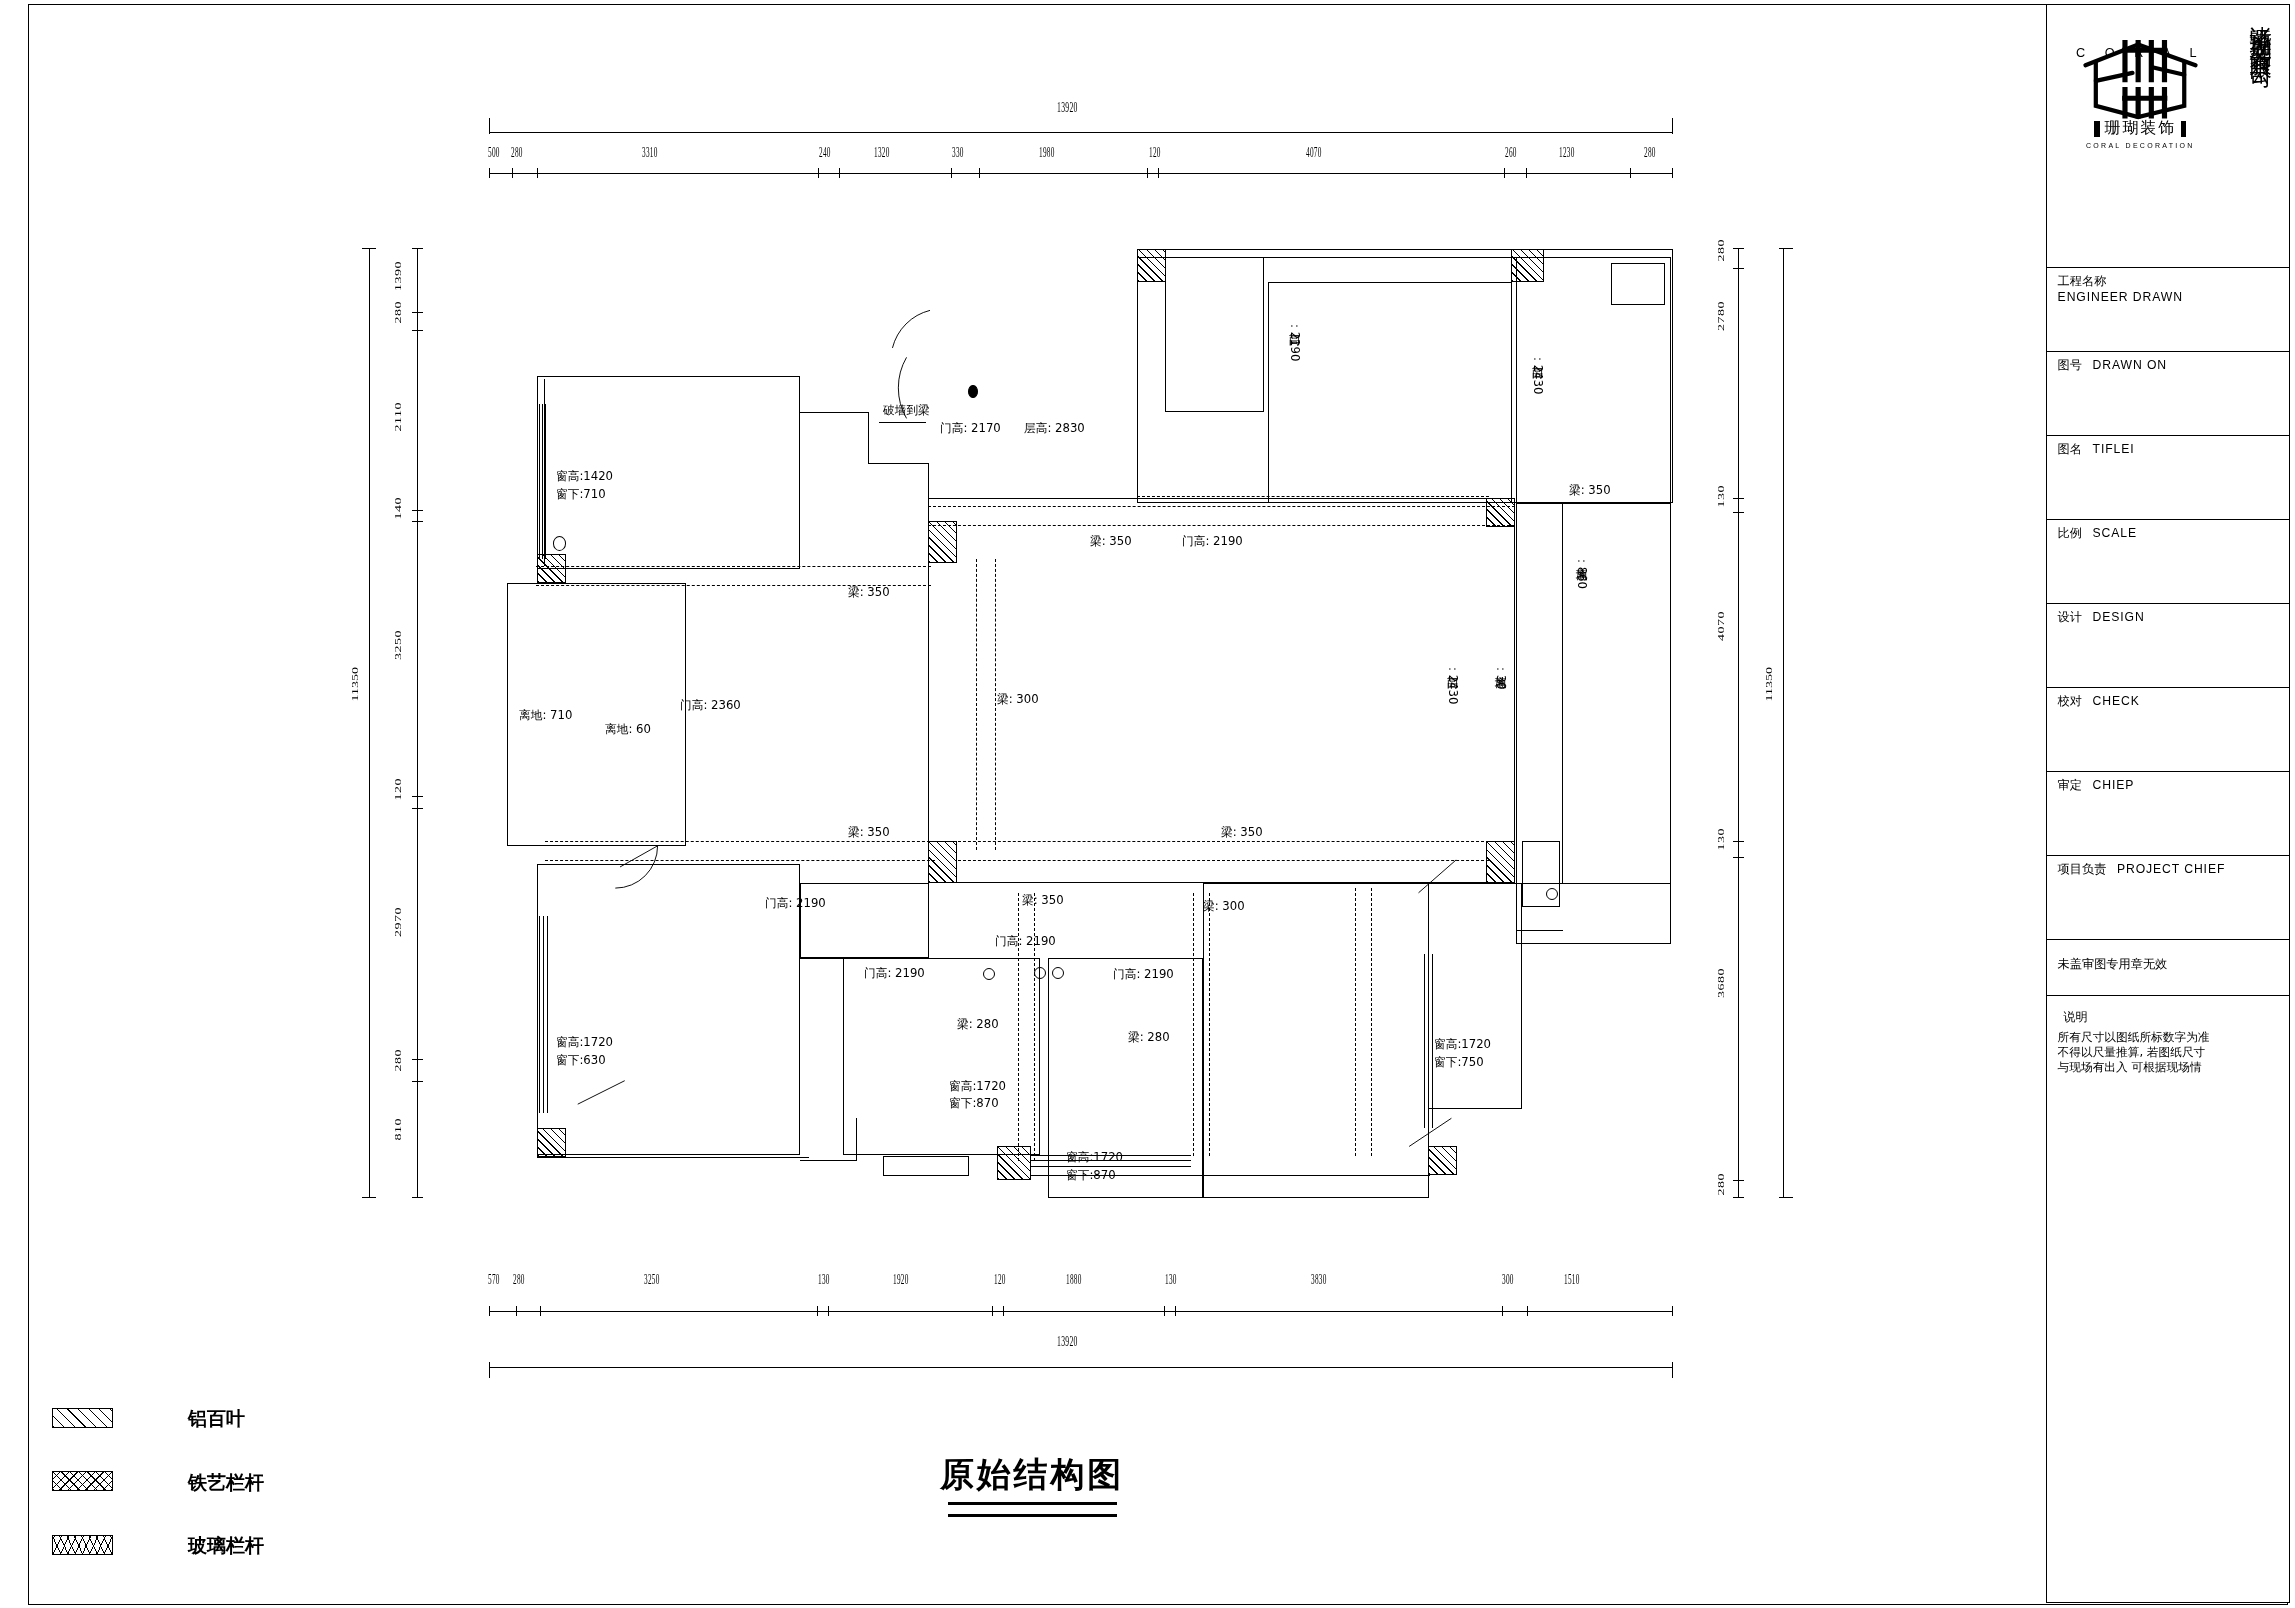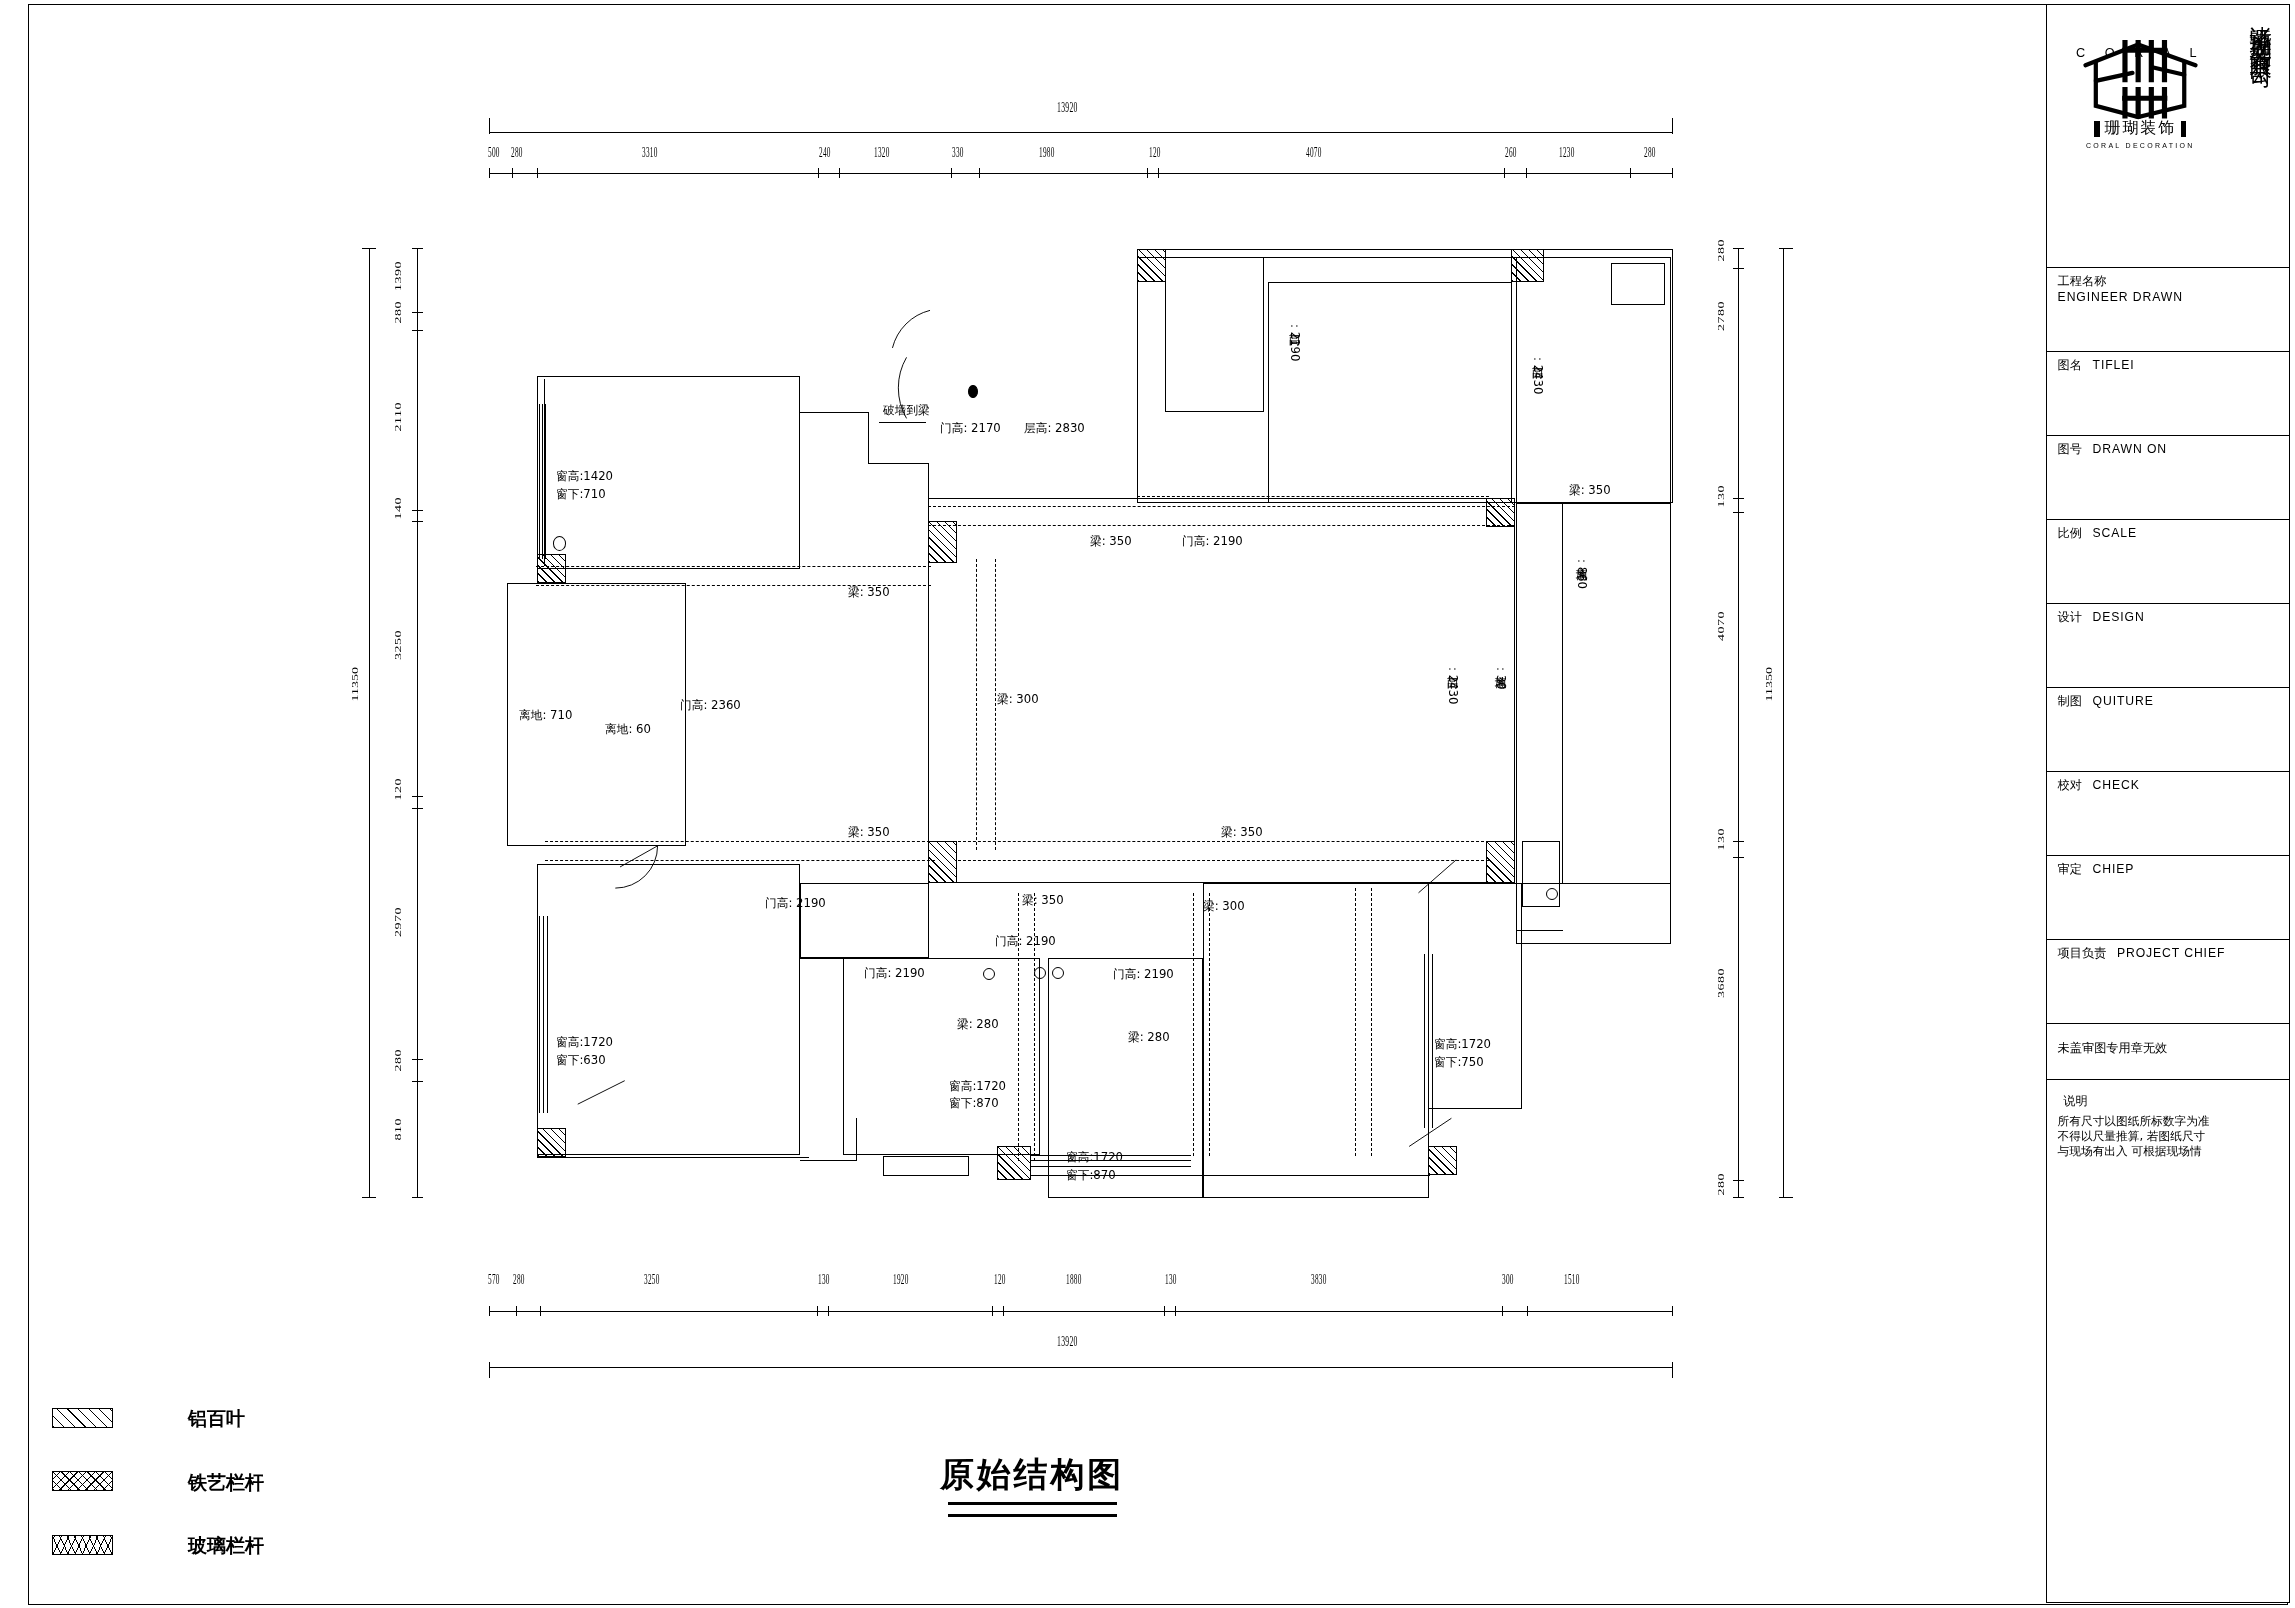--- a/index.html
+++ b/index.html
@@ -396,44 +396,40 @@
       </div>
     </div>
 
 
     <div class="tbrow" style="height:84px;">
       <div class="tblab">工程名称</div>
       <div class="tblab2">ENGINEER DRAWN</div>
     </div>
 
     <div class="tbrow" style="height:84px;">
+      <span class="tblab">图号</span>
+      <span class="tblab2" style="margin-left:8.5px;">DRAWN ON</span>
+    </div>
+
+    <div class="tbrow" style="height:84px;">
       <span class="tblab">图名</span>
       <span class="tblab2" style="margin-left:8.5px;">TIFLEI</span>
     </div>
 
     <div class="tbrow" style="height:84px;">
-      <span class="tblab">图号</span>
-      <span class="tblab2" style="margin-left:8.5px;">DRAWN ON</span>
-    </div>
-
-    <div class="tbrow" style="height:84px;">
       <span class="tblab">比例</span>
       <span class="tblab2" style="margin-left:8.5px;">SCALE</span>
     </div>
 
 
     <div class="tbrow" style="height:84px;">
       <span class="tblab">设计</span>
       <span class="tblab2" style="margin-left:8.5px;">DESIGN</span>
     </div>
 
-    <div class="tbrow" style="height:84px;">
-      <span class="tblab">制图</span>
-      <span class="tblab2" style="margin-left:8.5px;">QUITURE</span>
-    </div>
 
     <div class="tbrow" style="height:84px;">
       <span class="tblab">校对</span>
       <span class="tblab2" style="margin-left:8.5px;">CHECK</span>
     </div>
 
     <div class="tbrow" style="height:84px;">
       <span class="tblab">审定</span>
       <span class="tblab2" style="margin-left:8.5px;">CHIEP</span>
     </div>

